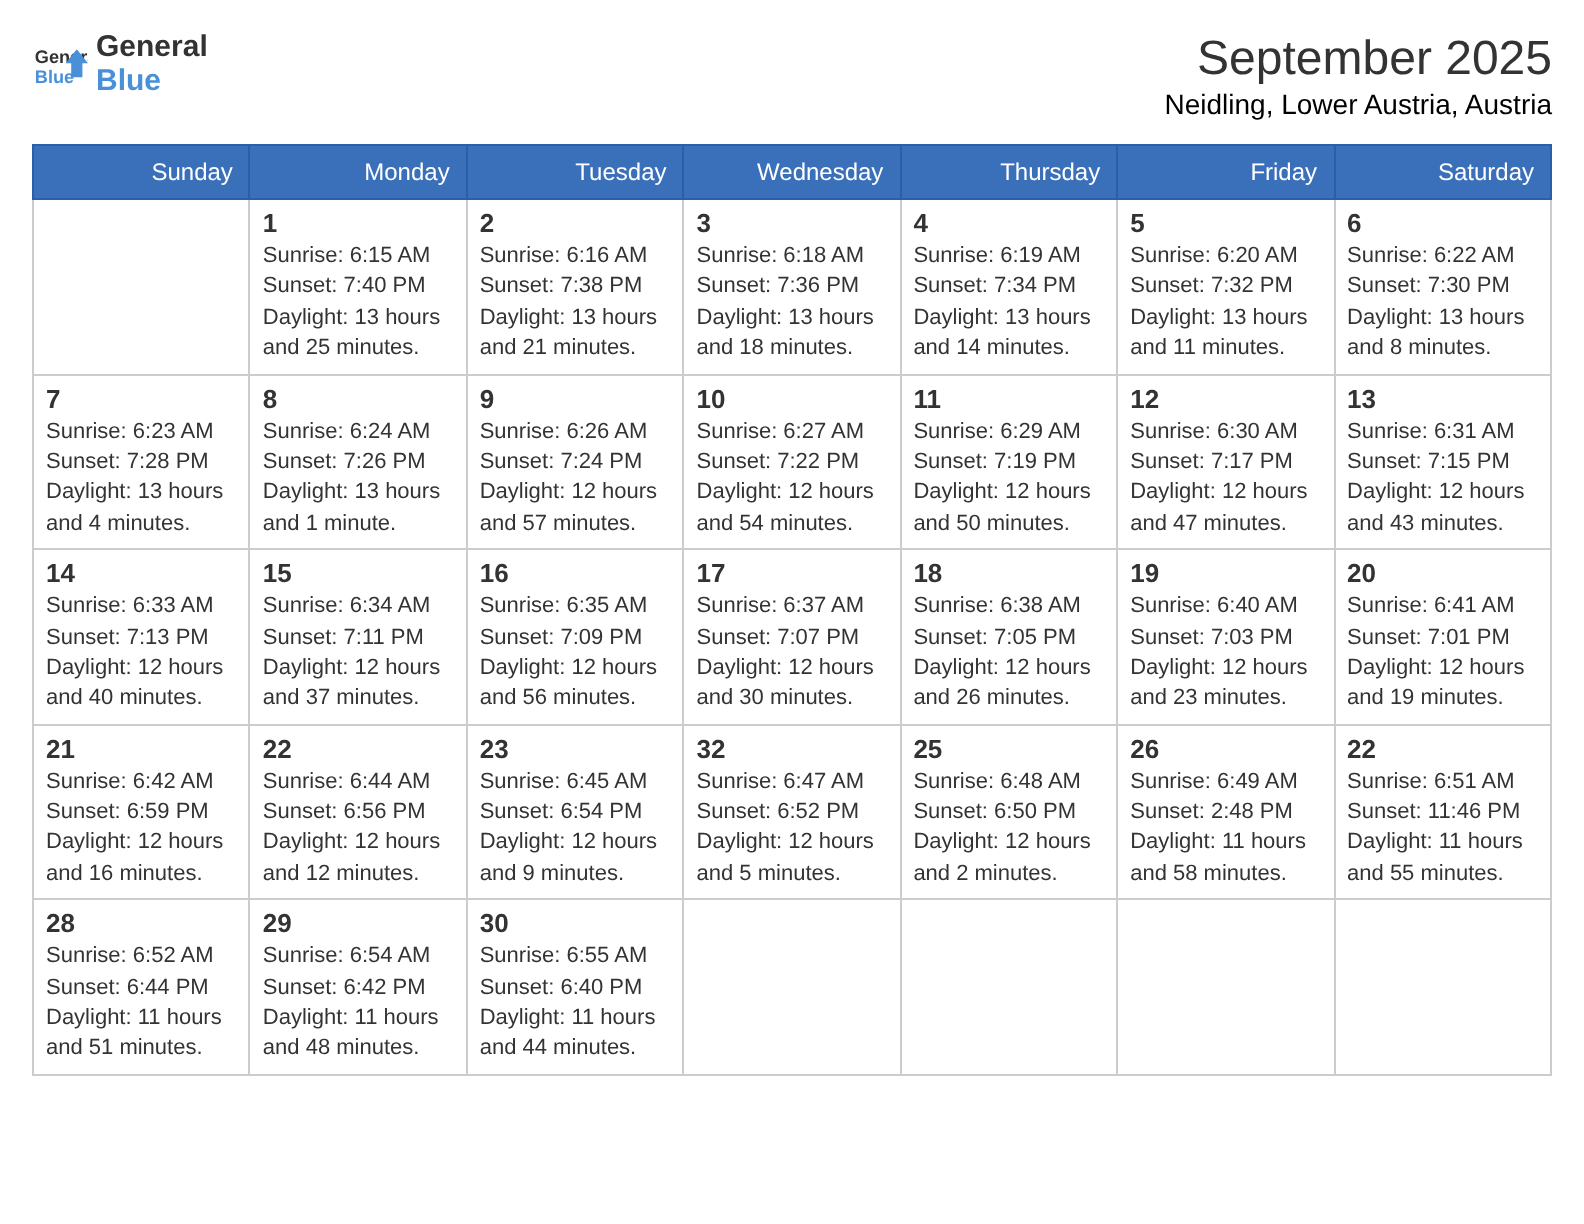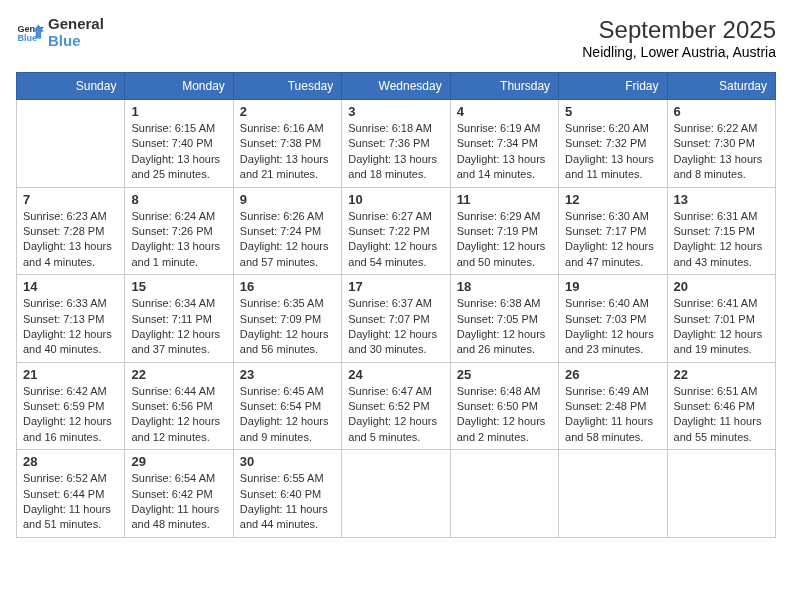--- a/index.html
+++ b/index.html
@@ -320,21 +320,21 @@
         <td>
           <div class="day-number">23</div>
           <div class="day-info">
             <div>Sunrise: 6:45 AM</div>
             <div>Sunset: 6:54 PM</div>
             <div>Daylight: 12 hours</div>
             <div>and 9 minutes.</div>
           </div>
         </td>
         <td>
-          <div class="day-number">24</div>
+          <div class="day-number">32</div>
           <div class="day-info">
             <div>Sunrise: 6:47 AM</div>
             <div>Sunset: 6:52 PM</div>
             <div>Daylight: 12 hours</div>
             <div>and 5 minutes.</div>
           </div>
         </td>
         <td>
           <div class="day-number">25</div>
           <div class="day-info">
@@ -350,21 +350,21 @@
             <div>Sunrise: 6:49 AM</div>
             <div>Sunset: 2:48 PM</div>
             <div>Daylight: 11 hours</div>
             <div>and 58 minutes.</div>
           </div>
         </td>
         <td>
           <div class="day-number">22</div>
           <div class="day-info">
             <div>Sunrise: 6:51 AM</div>
-            <div>Sunset: 6:46 PM</div>
+            <div>Sunset: 11:46 PM</div>
             <div>Daylight: 11 hours</div>
             <div>and 55 minutes.</div>
           </div>
         </td>
       </tr>
       <tr>
         <td>
           <div class="day-number">28</div>
           <div class="day-info">
             <div>Sunrise: 6:52 AM</div>

